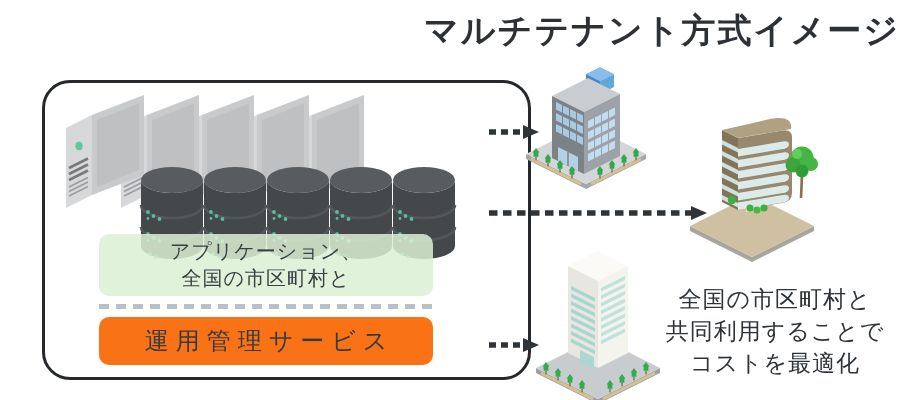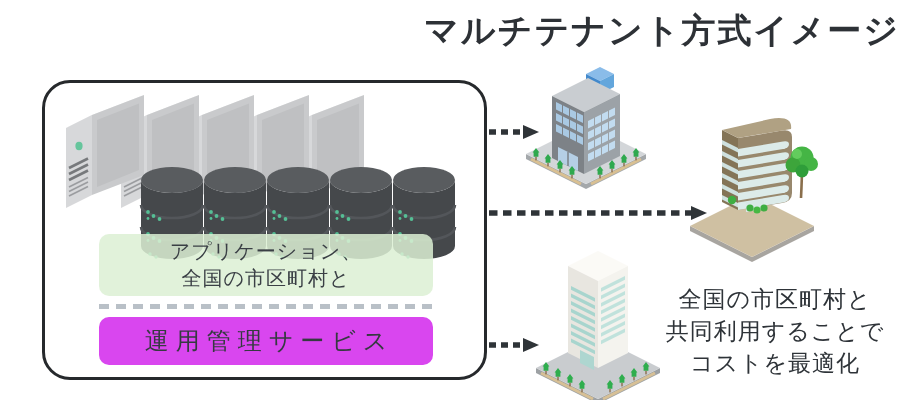--- a/index.html
+++ b/index.html
@@ -1,29 +1,29 @@
 <!DOCTYPE html>
 <html><head>
 <meta charset="utf-8">
 <style>
   html,body{margin:0;padding:0;background:#ffffff;}
   .stage{position:relative;width:900px;height:400px;background:#ffffff;overflow:hidden;
          font-family:"Liberation Sans",sans-serif;color:#2e3338;}
   .title{position:absolute;top:8px;left:0;width:900px;text-align:right;
          font-size:34px;font-weight:800;letter-spacing:2px;color:#2d3136;}
-  .tenant-box{position:absolute;left:42px;top:80px;width:445px;height:300px;
+  .tenant-box{position:absolute;left:42px;top:80px;width:489px;height:300px;
               background:#ffffff;border:3.5px solid #26292c;border-radius:28px;box-sizing:border-box;}
   .cluster{position:absolute;left:2px;top:6px;}
   .green-box{position:absolute;left:54px;top:151px;width:334px;height:62px;border-radius:10px;
              background:rgba(220,240,211,0.85);text-align:center;
              font-size:20px;line-height:27px;letter-spacing:1px;color:#3a3f45;padding-top:4px;box-sizing:border-box;}
   .dash-sep{position:absolute;left:54px;top:221px;width:334px;height:5px;
             background:repeating-linear-gradient(90deg,#b9c0c7 0 10px,transparent 10px 17px);}
   .blue-box{position:absolute;left:54px;top:234px;width:334px;height:48px;border-radius:10px;
-            background:#d946ef;text-align:center;font-size:24px;line-height:48px;
+            background:#f97316;text-align:center;font-size:24px;line-height:48px;
             letter-spacing:7px;padding-left:7px;color:#353a40;box-sizing:border-box;}
   .arrow{position:absolute;}
   .bldg{position:absolute;}
   .caption{position:absolute;left:645px;top:283px;width:260px;text-align:center;
            font-size:23px;line-height:32px;letter-spacing:1px;font-weight:500;color:#2e3338;}
 </style>
 </head>
 <body>
 
 <div class="stage">

